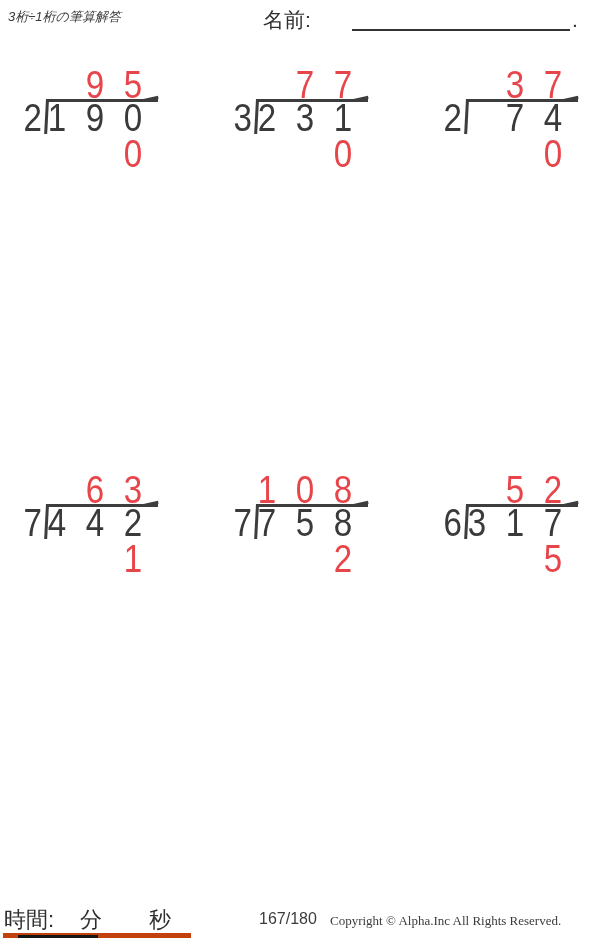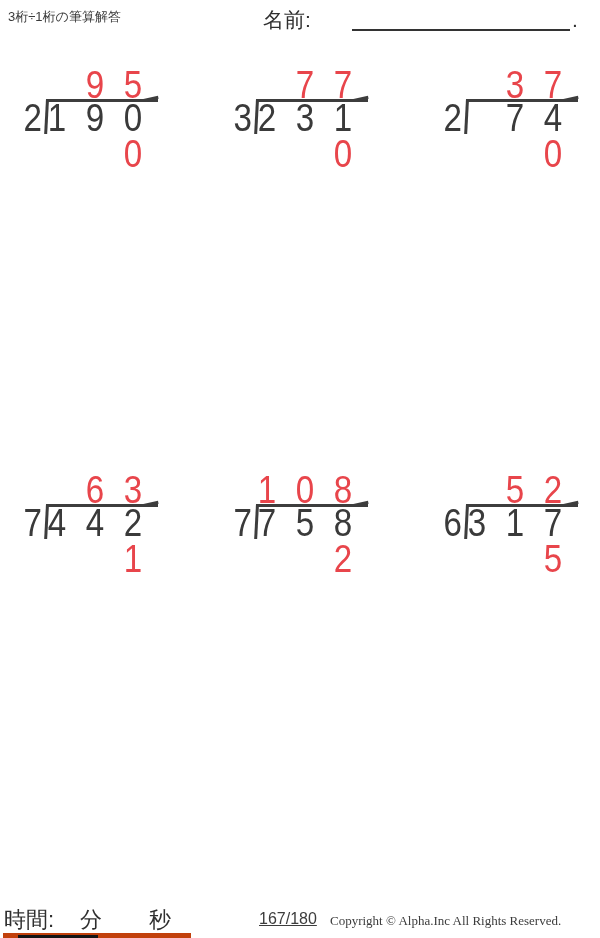--- a/index.html
+++ b/index.html
@@ -15,21 +15,21 @@
   #page{
     position:relative;
     width:600px;
     height:938px;
     background:#ffffff;
     overflow:hidden;
   }
   
   .header-title{
     position:absolute; left:8px; top:8px;
-    font-size:13px; color:#3a3a3a;
+    font-size:13px; color:#3a3a3a;font-style:italic;
   }
   .name-label{
     position:absolute; left:263px; top:6px;
     font-size:21px; color:#2f2f2f;
   }
   .name-line{
     position:absolute; left:352px; top:7px;
     width:218px; height:22px;
     border-bottom:2px solid #333;
   }
@@ -89,21 +89,21 @@
     width:188px; height:30px;
     border-bottom:8px solid #c2410c;
     font-size:22px; color:#2f2f2f;
   }
   .time-box span{position:absolute; top:2px;}
   .time-label{left:1px;}
   .minutes-label{left:77px;}
   .seconds-label{left:146px;}
   .page-number{
     position:absolute; left:259px; top:910px;
-    font-size:16px; color:#3c3c3c;text-decoration:underline;
+    font-size:16px; color:#3c3c3c;
   }
   .copyright{
     position:absolute; left:330px; top:913px;
     font-size:13px; color:#3c3c3c;font-family:Liberation Serif, serif;
   }
   .bottom-crop-bar{
     position:absolute; left:18px; top:935px;
     width:80px; height:3px; background:#141414;
   }
 </style>

